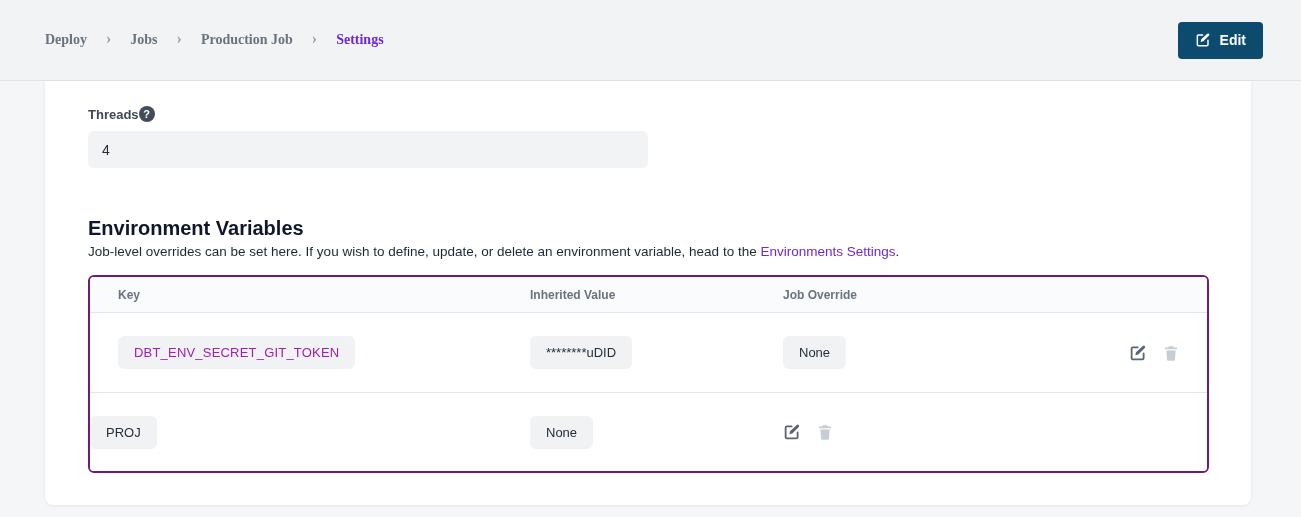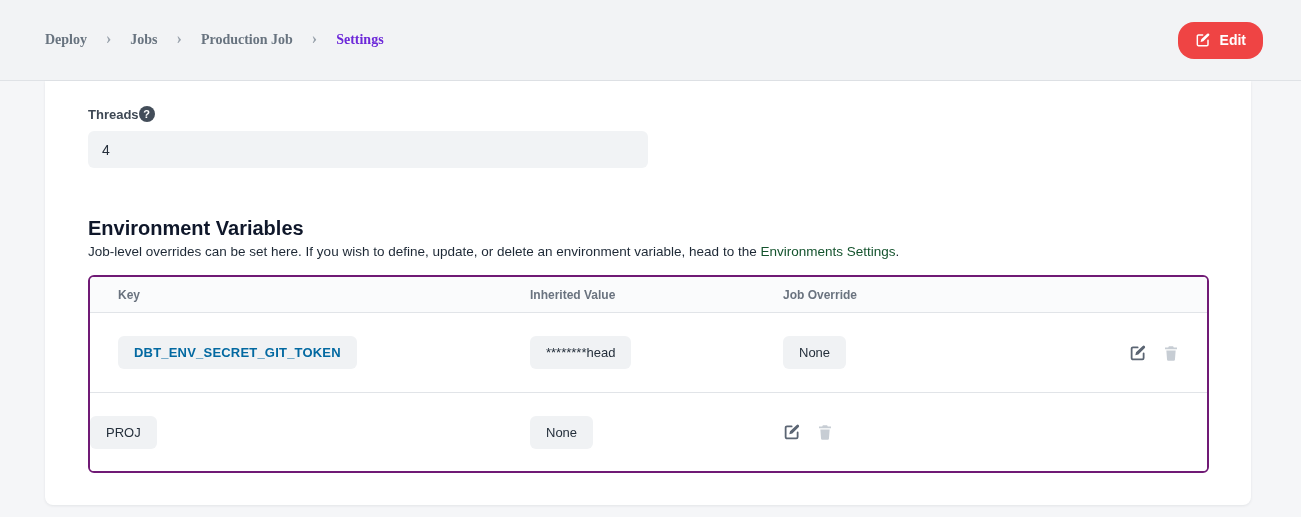--- a/index.html
+++ b/index.html
@@ -23,22 +23,22 @@
   }
   .breadcrumb { display:flex; align-items:center; gap:19px;font-family:Liberation Serif, serif; }
   .crumb {
     font-size:14px; font-weight:700; color:#68737f;
     cursor:pointer; white-space:nowrap;
   }
   .crumb.active { color:#6d28d9; }
   .chev { color:#98a1ab; font-size:16px; font-weight:700; line-height:1; transform:translateY(-1px); }
   .edit-btn {
     display:flex; align-items:center; gap:9px;
-    background:#ef4444; color:#ffffff;
-    border:none; border-radius:16px;
+    background:#0c4a6e; color:#ffffff;
+    border:none; border-radius:4px;
     height:37px; padding:0 17px;
     font-family:inherit; font-size:14px; font-weight:700;
     cursor:pointer;
   }
   .edit-btn svg { width:16px; height:16px; }
 
   
   .main { padding-left:45px; }
   .card {
     width:1206px; height:424px;
@@ -64,21 +64,21 @@
     width:560px; height:37px;
     background:#f1f3f5;
     border:none; border-radius:6px;
     padding:0 14px;
     font-family:inherit; font-size:14px; color:#242e3a;
   }
 
   
   .section-title { margin-top:49px; font-size:20px; font-weight:700; color:#0f172a; }
   .section-desc  { margin-top:4px; font-size:13.5px; color:#1d2835; }
-  .link { color:#14532d; text-decoration:none; cursor:pointer;text-align:right; }
+  .link { color:#6d28d9; text-decoration:none; cursor:pointer;text-align:right; }
 
   
   .env-table {
     margin-top:16px;
     width:1121px;
     border:2px solid #701a75;
     border-radius:6px;
     overflow:hidden;
     background:#fff;
   }
@@ -97,21 +97,21 @@
   .t-row + .t-row { border-top:1px solid #e1e4e8; }
   .cell-key { padding-left:28px; }
   .pill {
     display:inline-block;
     background:#f0f2f4;
     border-radius:6px;
     padding:9px 16px;
     font-size:13px; color:#242f3b;
     white-space:nowrap;
   }
-  .pill.key { font-weight:700; color:#0369a1; letter-spacing:.2px; }
+  .pill.key { font-weight:400; color:#a21caf; letter-spacing:.2px; }
   .actions { display:flex; align-items:center; gap:15px; padding-right:27px; }
   .icon-btn { background:none; border:none; padding:0; display:flex; cursor:pointer; }
   .icon-btn.edit  { color:#5b6573; }
   .icon-btn.trash { color:#c7cdd4; }
   .icon-btn svg { width:18px; height:18px; }
 </style>
 </head>
 <body>
 
 <header class="topbar">
@@ -153,21 +153,21 @@
         <span>Inherited Value</span>
         <span>Job Override</span>
         <span></span>
       </div>
       <div>
   <div class="t-row">
     <div class="cell-key">
       <span class="pill key">DBT_ENV_SECRET_GIT_TOKEN</span>
     </div>
     <div>
-      <span class="pill">********head</span>
+      <span class="pill">********uDID</span>
     </div>
     <div>
       <span class="pill">None</span>
     </div>
     <div class="actions">
       <button class="icon-btn edit">
         <span style="display:flex;">
           <svg viewBox="0 0 24 24" fill="none" stroke="currentColor" stroke-width="2.4" stroke-linecap="round" stroke-linejoin="round">
             <path d="M11.5 4.5H5.2A1.7 1.7 0 0 0 3.5 6.2v12.6a1.7 1.7 0 0 0 1.7 1.7h12.6a1.7 1.7 0 0 0 1.7-1.7v-6.3"></path>
             <path d="M18.3 2.6a2 2 0 0 1 2.8 2.8L12.4 14l-4 1 1-4z" fill="currentColor" stroke="none"></path>

